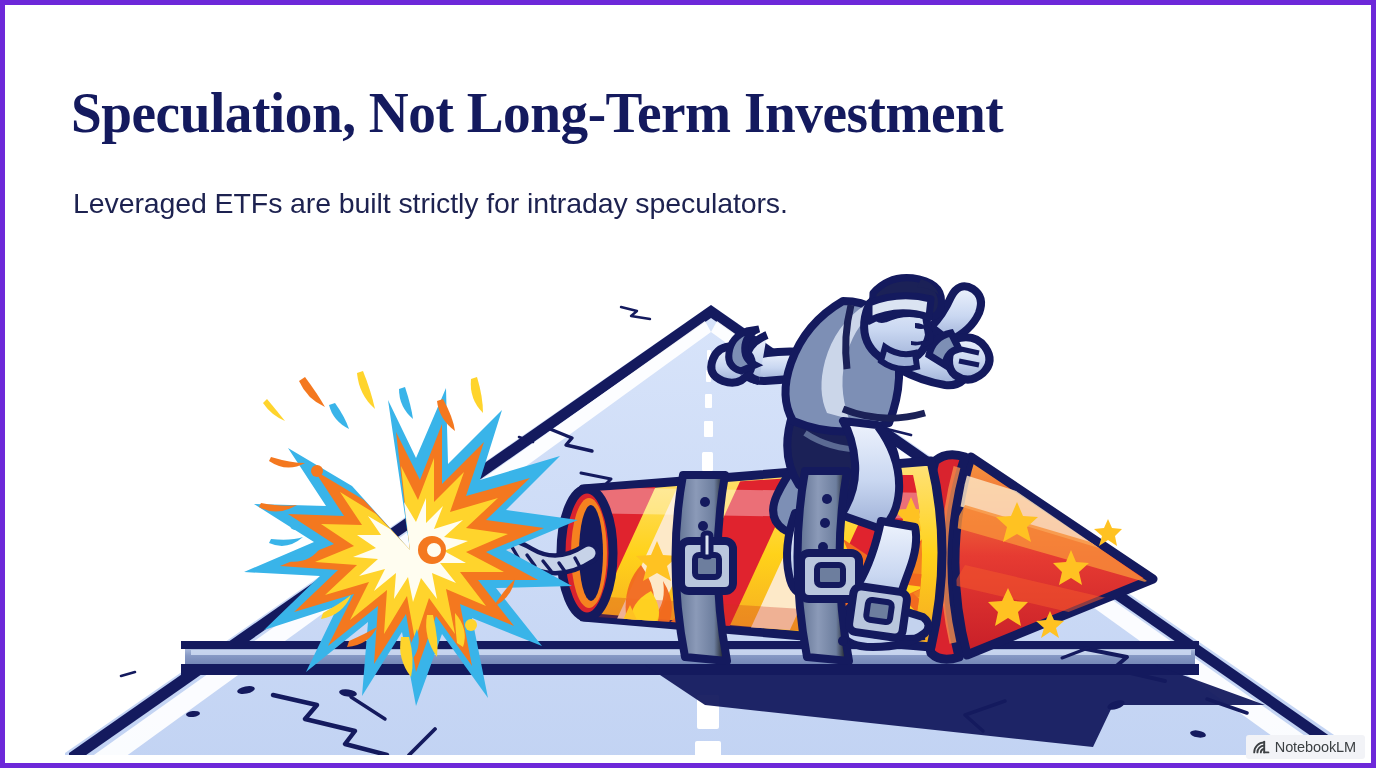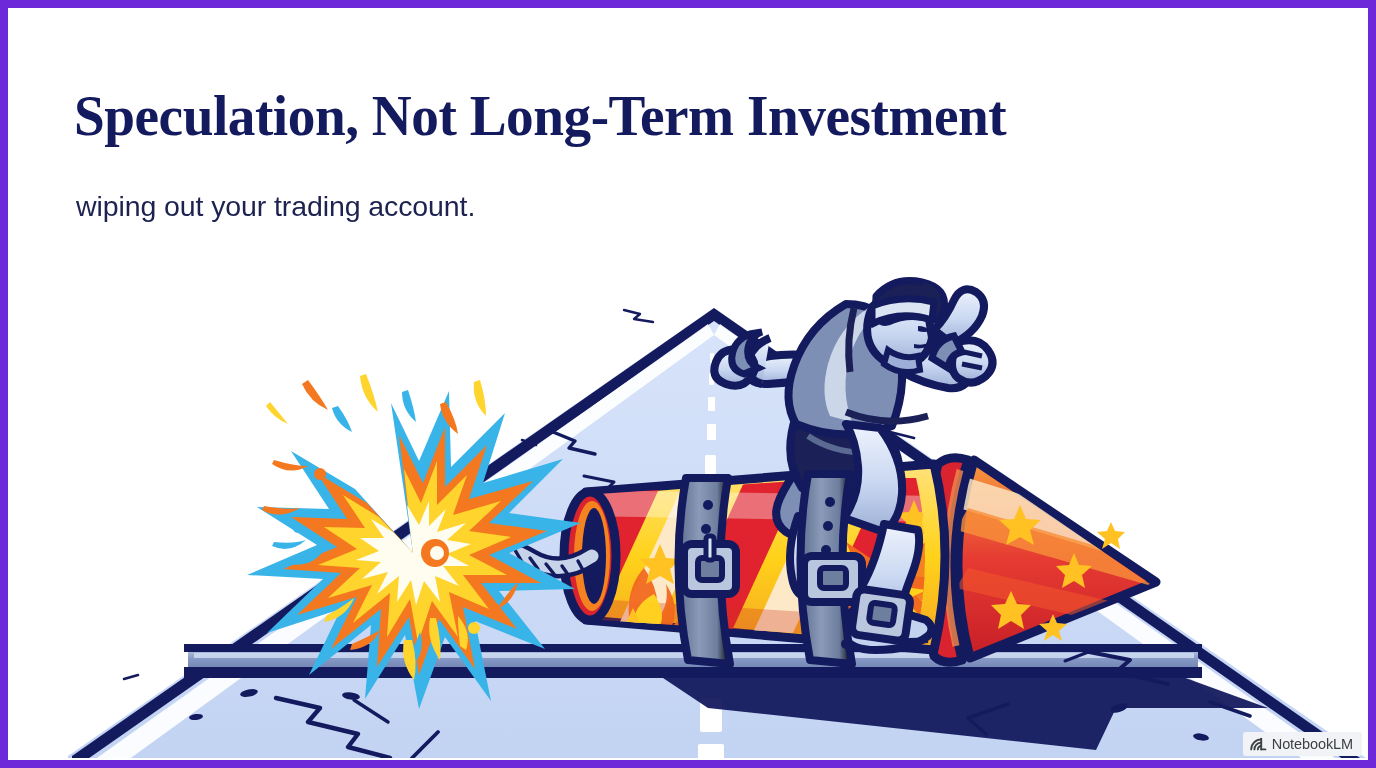--- a/index.html
+++ b/index.html
@@ -12,21 +12,21 @@
     height: 768px;
     overflow: hidden;
     font-family: "Liberation Sans", sans-serif;
   }
   #slide {
     position: relative;
     width: 1376px;
     height: 768px;
     background: #ffffff;
     box-sizing: border-box;
-    border: 8px solid #6d28d9;
+    border: 5px solid #6d28d9;
     overflow: hidden;
   }
   #slide-inner {
     position: absolute;
     inset: 0;
     background: #ffffff;
     overflow: hidden;
   }
 
   
@@ -403,21 +403,21 @@
       </g>
 
       <g fill="#ffd42c">
         <path d="M404 632 q6 22 2 40 q-14 -18 -10 -40 Z"></path>
       </g>
     </svg>
 
     <h1 id="headline">Speculation, Not Long-Term Investment</h1>
 
     <p id="subhead">
-      <span class="line">wiping out your trading account.</span>
+      <span class="line">Leveraged ETFs are built strictly for intraday speculators.</span>
     </p>
 
     <div id="watermark">
       <span>
         <svg width="17" height="14" viewBox="0 0 17 14" xmlns="http://www.w3.org/2000/svg">
           <path d="M1.2 12.4 A10 10 0 0 1 11.2 2.4" fill="none" stroke="#3c4043" stroke-width="1.9" stroke-linecap="round"></path>
           <path d="M4.4 12.4 A6.8 6.8 0 0 1 11.2 5.6" fill="none" stroke="#3c4043" stroke-width="1.9" stroke-linecap="round"></path>
           <path d="M7.8 12.4 A3.4 3.4 0 0 1 11.2 9" fill="none" stroke="#3c4043" stroke-width="1.9" stroke-linecap="round"></path>
           <path d="M11.2 1.6 L11.2 12.4" fill="none" stroke="#3c4043" stroke-width="1.9" stroke-linecap="round"></path>
           <path d="M11.2 12.4 L15.4 12.4" fill="none" stroke="#3c4043" stroke-width="1.9" stroke-linecap="round"></path>

